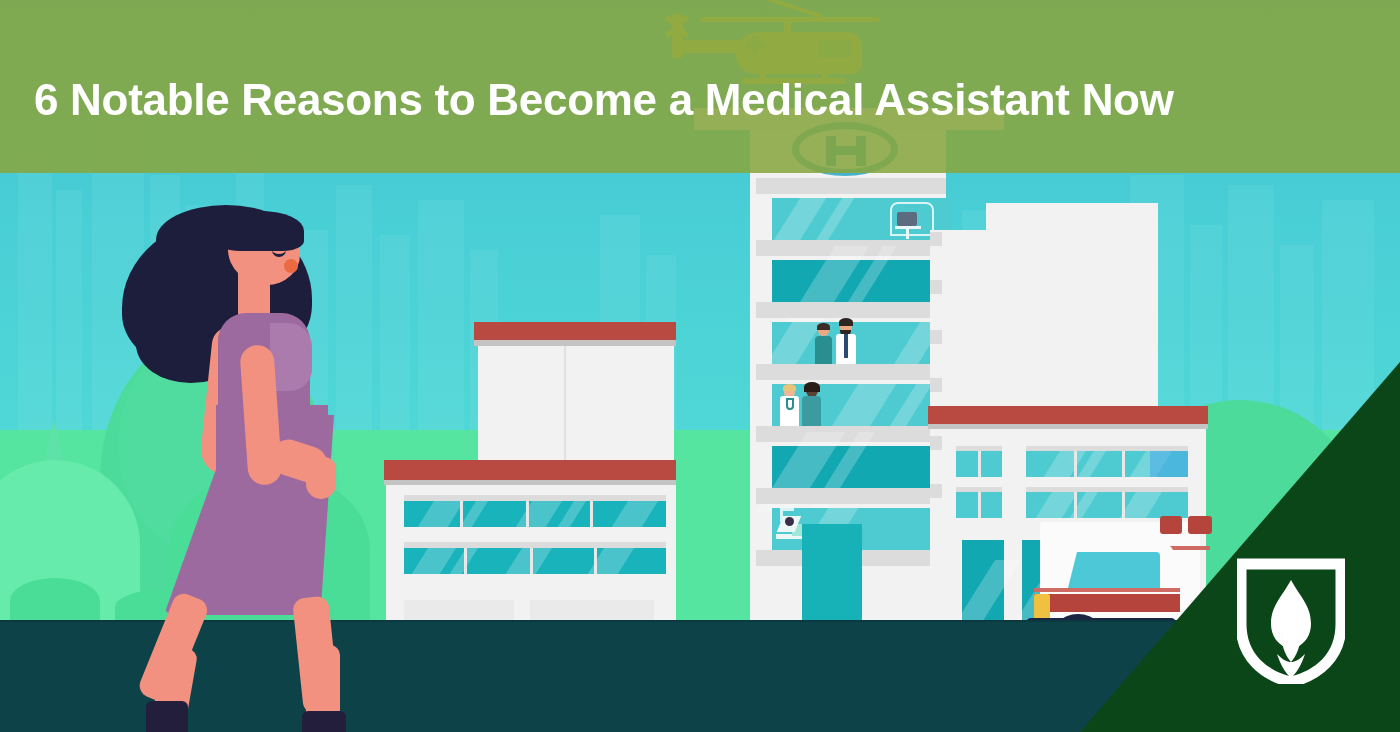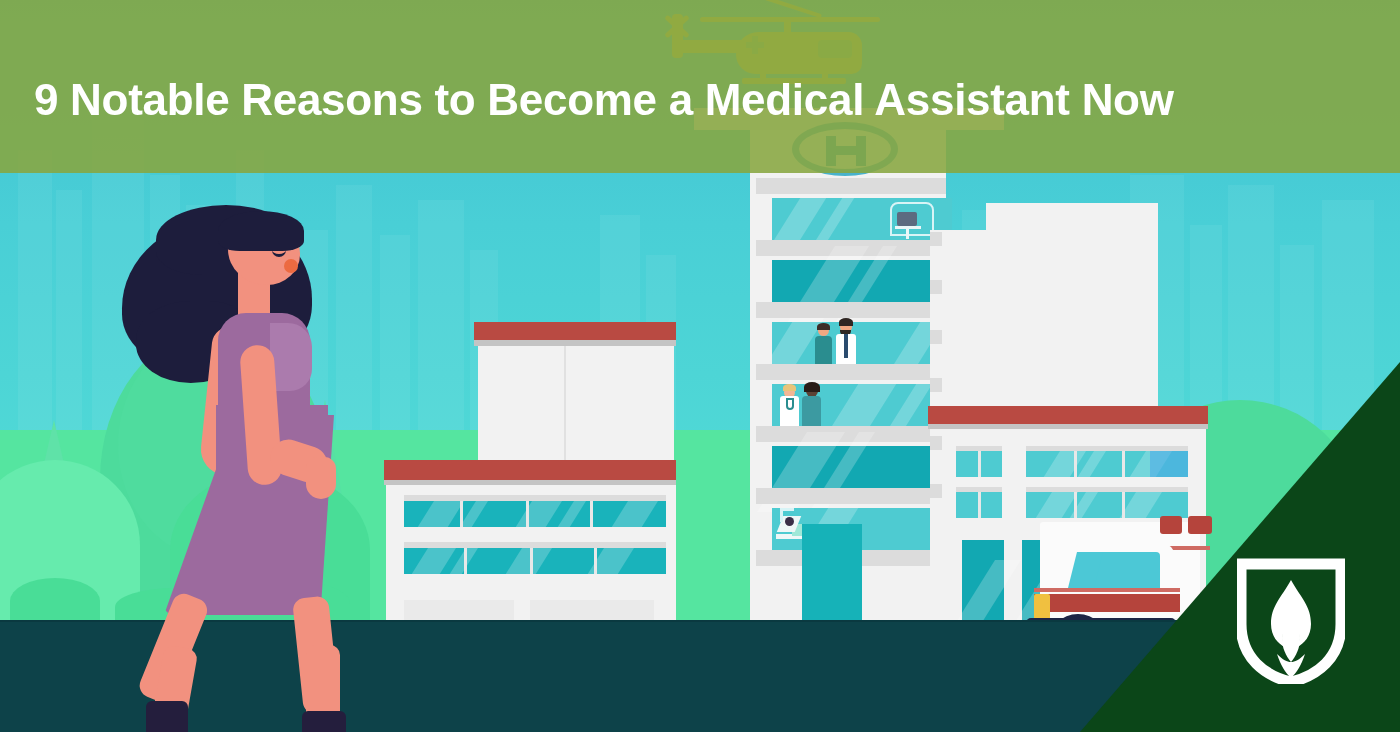--- a/index.html
+++ b/index.html
@@ -482,21 +482,21 @@
     <div class="w-part skin" style="left:178px; top:392px; width:36px; height:116px; border-radius:12px; transform:rotate(-6deg);"></div>
     <div class="w-part skin" style="left:186px; top:440px; width:34px; height:82px; border-radius:10px;"></div>
 
     <div class="w-part shoe" style="left:26px; top:496px; width:42px; height:34px; border-radius:6px 6px 4px 4px;"></div>
     <div class="w-part shoe" style="left:26px; top:514px; width:24px; height:22px;"></div>
     <div class="w-part shoe" style="left:182px; top:506px; width:44px; height:30px; border-radius:6px;"></div>
     <div class="w-part shoe" style="left:204px; top:520px; width:22px; height:20px;"></div>
   </div>
 
   <div class="header-band">
-    <h1 class="headline">9 Notable Reasons to Become a Medical Assistant Now</h1>
+    <h1 class="headline">6 Notable Reasons to Become a Medical Assistant Now</h1>
   </div>
 
   <div class="corner"></div>
   <div class="shield">
     <svg viewBox="0 0 108 126" width="108" height="126" aria-hidden="true">
       <path d="M4 6 H104 V66 C104 100 80 118 54 124 C28 118 4 100 4 66 Z" fill="none" stroke="#ffffff" stroke-width="11"></path>
       <path d="M54 22 C44 40 34 48 34 66 C34 78 41 86 48 89 C43 80 46 70 54 62
                C62 70 65 80 60 89 C67 86 74 78 74 66 C74 48 64 40 54 22 Z" fill="#ffffff"></path>
       <path d="M54 56 C48 66 45 72 45 80 C45 90 49 98 54 104 C59 98 63 90 63 80
                C63 72 60 66 54 56 Z" fill="#ffffff"></path>

